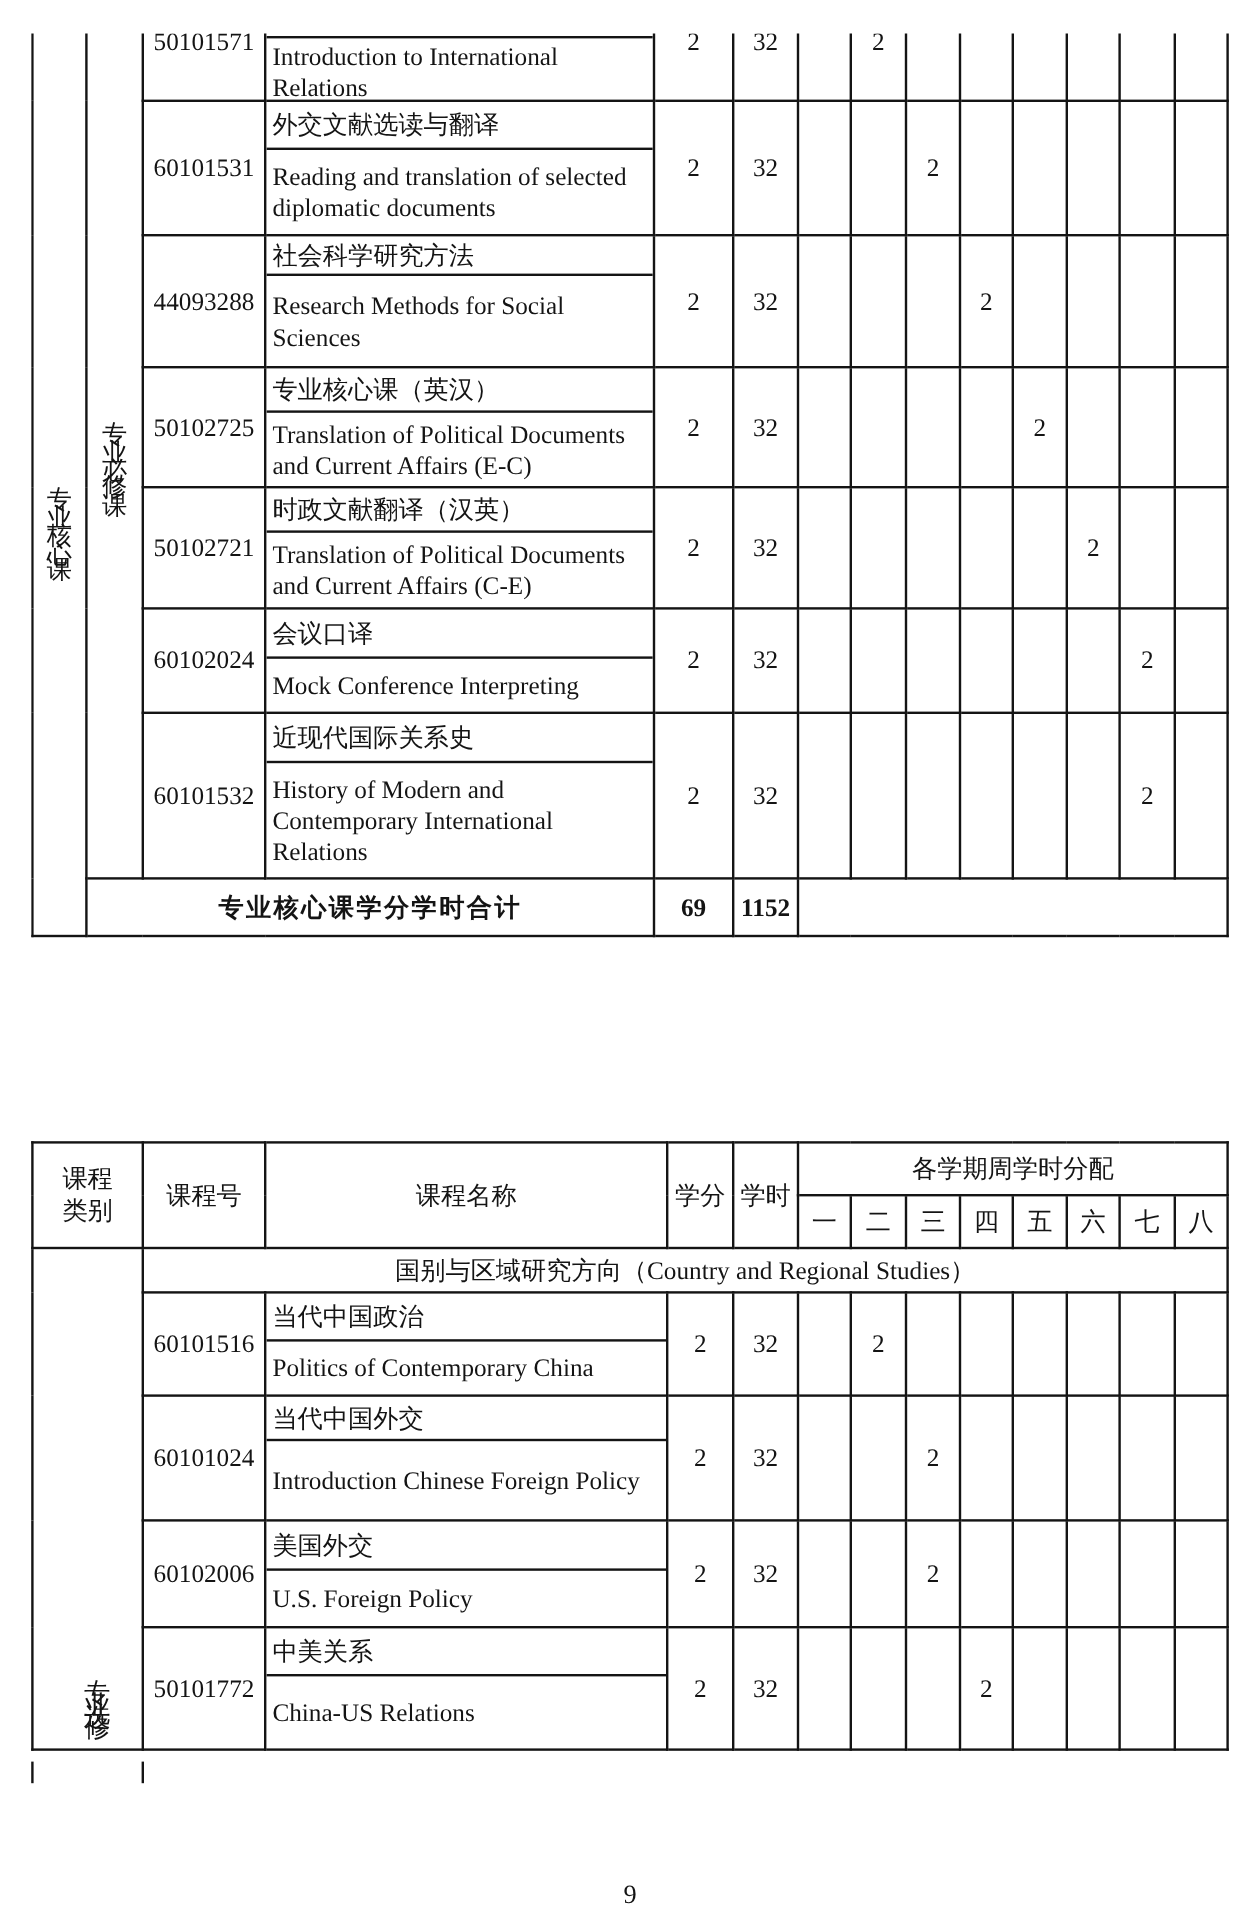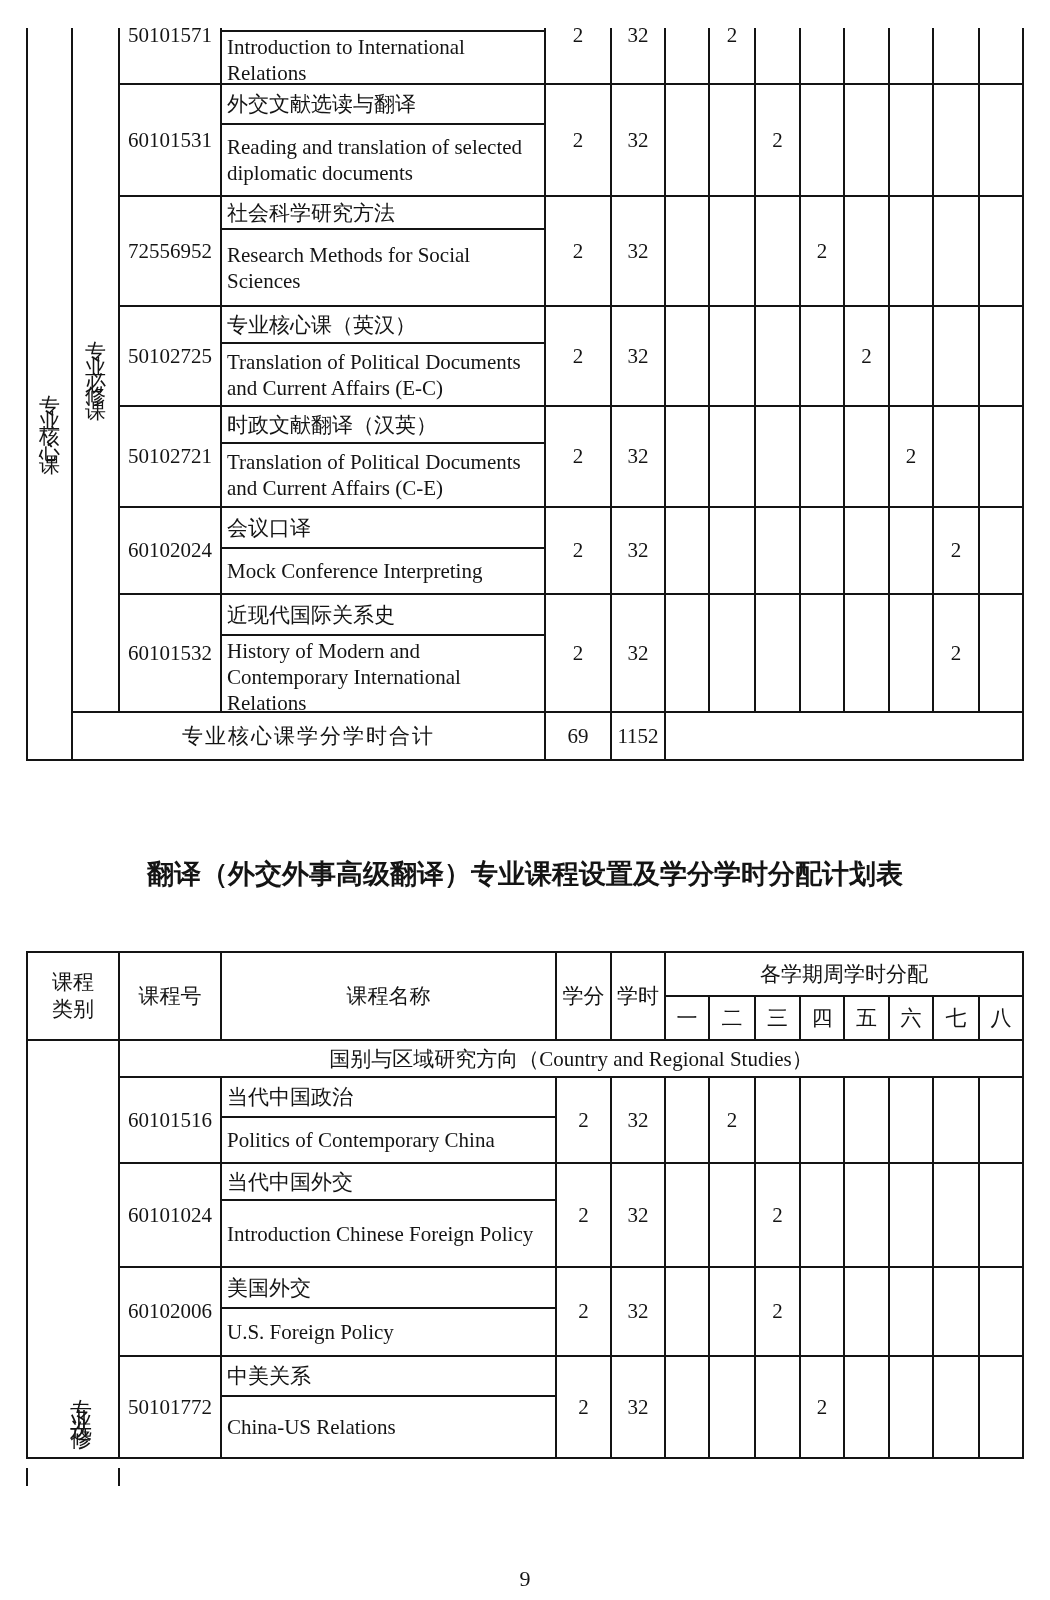--- a/index.html
+++ b/index.html
@@ -31,21 +31,21 @@
   
   td.vcat { text-align:center; }
   .vtxt {
     writing-mode:vertical-rl; text-orientation:upright;
     letter-spacing:15px; width:26px; margin:0 auto; line-height:26px;
   }
   .vtxt.shift-big { padding-top:85px; }
   .vtxt.shift-small { padding-top:25px; }
 
   
-  tr.totalrow td { font-weight:normal;margin-top:32px; }
+  tr.totalrow td { font-weight:bold;margin-top:32px; }
   td.totlabel { text-align:center; letter-spacing:2px; }
 
   
   .doc-title {
     position:absolute; left:0; top:856px; width:1050px;
     text-align:center; font-weight:bold; font-size:27px; line-height:37px;
   }
 
   
   td.hcell { text-align:center; white-space:pre-line; line-height:27px; }
@@ -125,21 +125,21 @@
         <td class="semcell"></td>
         <td class="semcell"></td>
         <td class="semcell">2</td>
         <td class="semcell"></td>
         <td class="semcell"></td>
         <td class="semcell"></td>
         <td class="semcell"></td>
         <td class="semcell"></td>
       </tr>
       <tr>
-        <td class="codecell">72556952</td>
+        <td class="codecell">44093288</td>
         <td class="namecell">
           <div class="namebox" style="height:108px">
             <div class="cn" style="height:33px">社会科学研究方法</div>
             <div class="en">Research Methods for Social Sciences</div>
           </div>
         </td>
         <td class="numcell">2</td>
         <td class="numcell">32</td>
         <td class="semcell"></td>
         <td class="semcell"></td>
@@ -203,21 +203,21 @@
         <td class="semcell"></td>
         <td class="semcell"></td>
         <td class="semcell"></td>
         <td class="semcell"></td>
         <td class="semcell">2</td>
         <td class="semcell"></td>
       </tr>
       <tr>
         <td class="codecell">60101532</td>
         <td class="namecell">
-          <div class="namebox" style="height:116px">
+          <div class="namebox" style="height:136px">
             <div class="cn" style="height:41px">近现代国际关系史</div>
             <div class="en">History of Modern and Contemporary International Relations</div>
           </div>
         </td>
         <td class="numcell">2</td>
         <td class="numcell">32</td>
         <td class="semcell"></td>
         <td class="semcell"></td>
         <td class="semcell"></td>
         <td class="semcell"></td>
@@ -230,21 +230,20 @@
         <td colspan="3" class="totlabel">专业核心课学分学时合计</td>
         <td class="numcell">69</td>
         <td class="numcell">1152</td>
         <td colspan="8"></td>
       </tr>
     </tbody>
       </table>
   </div>
 
   <div class="doc-title">
-    <div>翻译（外交外事高级翻译）专业课程设置及学分学时分配计划表</div>
   </div>
 
   <table class="ctable t2">
     <colgroup>
       <col style="width:92px">
         <col style="width:102px">
         <col style="width:335px">
       <col style="width:55px">
         <col style="width:54px">
       <col style="width:44px">

